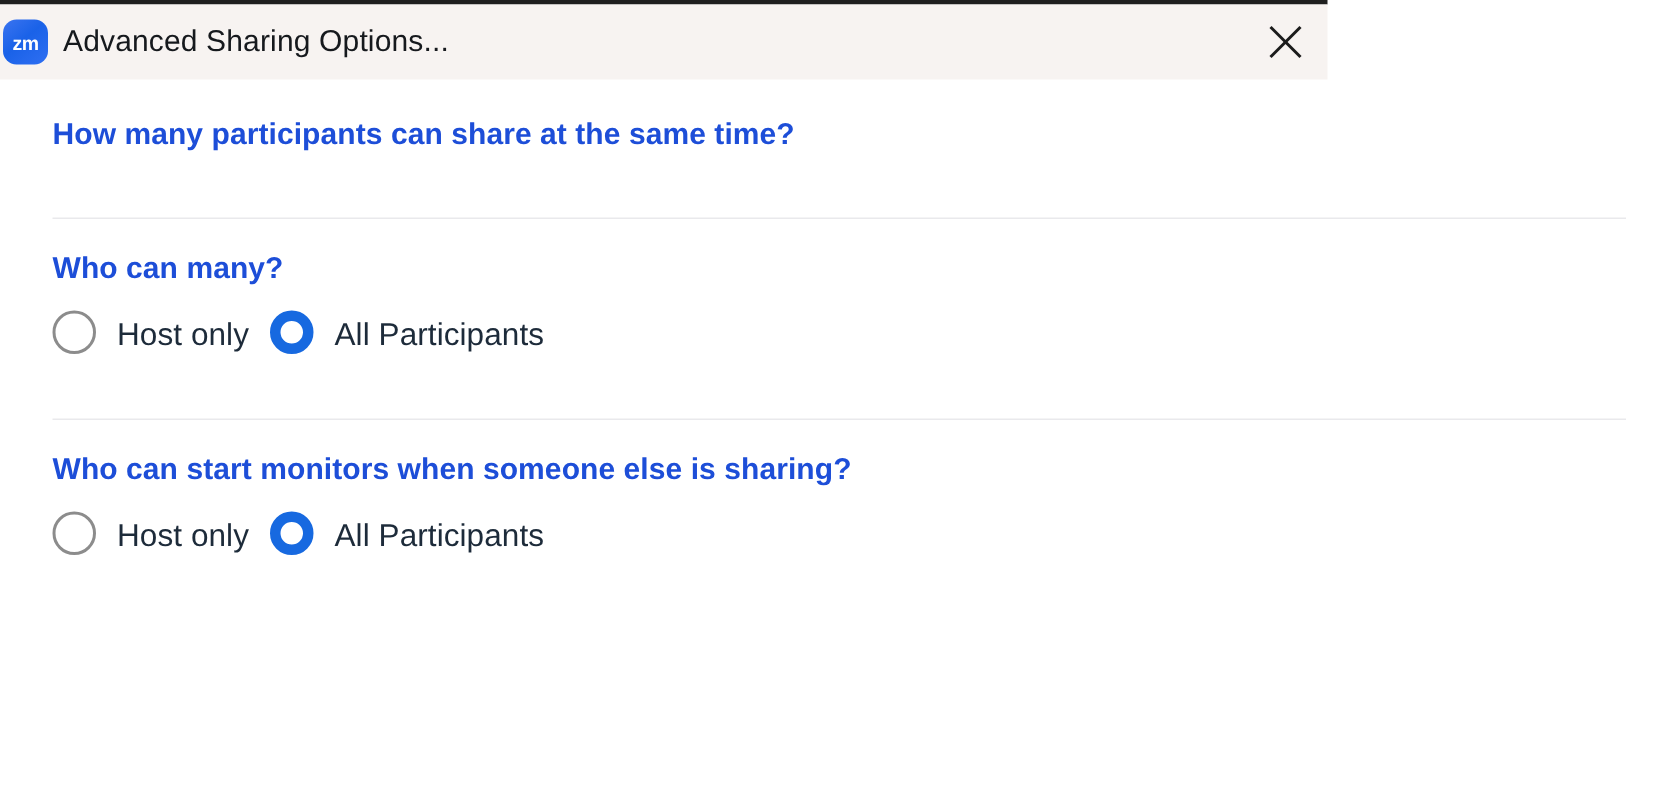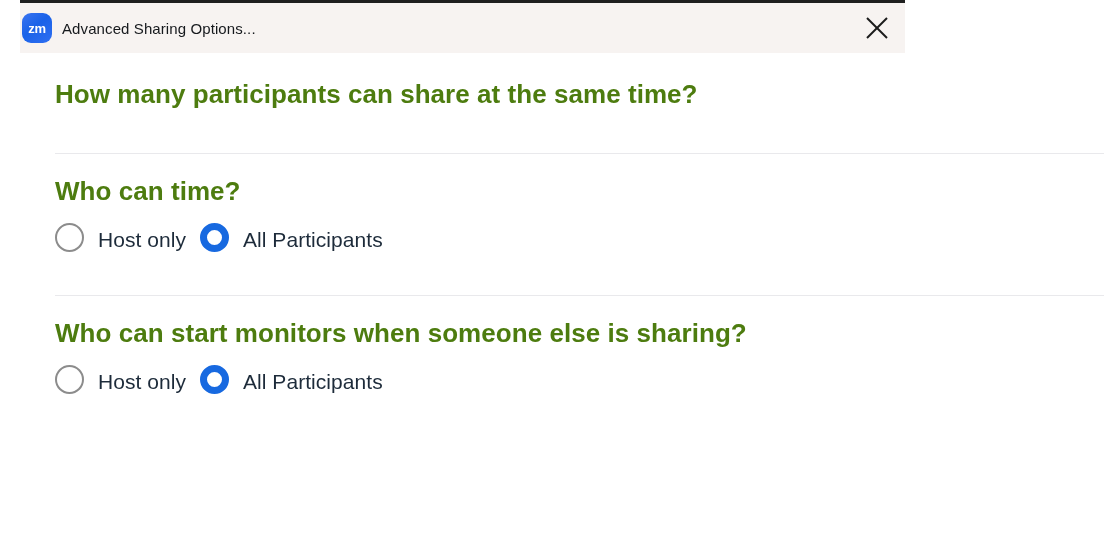--- a/index.html
+++ b/index.html
@@ -16,21 +16,20 @@
 
   .dialog {
     position: relative;
     width: 885px;
     height: 534px;
     background: #ffffff;
     box-sizing: border-box;
     border-top: 3px solid #1f1f1f;
     display: flex;
     flex-direction: column;
-    margin-left: 20px;
   }
 
   
   .titlebar {
     position: relative;
     height: 50px;
     flex: 0 0 50px;
     background: #f7f3f1;
     display: flex;
     align-items: center;
@@ -53,21 +52,21 @@
   .app-icon span {
     color: #ffffff;
     font-size: 13px;
     font-weight: 600;
     letter-spacing: -0.4px;
     line-height: 1;
     font-family: "Liberation Sans", sans-serif;
   }
 
   .title-text {
-    font-size: 15px;
+    font-size: 20px;
     color: #16191d;
     font-weight: 400;
     white-space: nowrap;
     letter-spacing: 0.1px;
   }
 
   .close-button {
     position: absolute;
     right: 0px;
     top: 0px;
@@ -84,23 +83,23 @@
   .body {
     flex: 1 1 auto;
     background: #ffffff;
     padding: 0 35px;
     box-sizing: border-box;
   }
 
   .section { }
 
   .section-heading {
-    font-size: 26px;
+    font-size: 20px;
     font-weight: bold;
-    color: #4d7c0f;
+    color: #1d4ed8;
     letter-spacing: 0.05px;
   }
 
   .s1-heading { margin-top: 26px; }
   .s2-heading { margin-top: 22px; }
   .s3-heading { margin-top: 22px; }
 
   .divider {
     height: 1px;
     background: #e9e9ec;
@@ -187,21 +186,21 @@
 
     <div class="section">
       <div class="section-heading s1-heading">How many participants can share at the same time?</div>
 
 
     </div>
 
     <div class="divider div1"></div>
 
     <div class="section">
-      <div class="section-heading s2-heading">Who can time?</div>
+      <div class="section-heading s2-heading">Who can many?</div>
 
       <div class="inline-row">
         <span class="radio off small"></span>
         <span class="radio-label gap-right">Host only</span>
         <span class="radio on small"></span>
         <span class="radio-label">All Participants</span>
       </div>
     </div>
 
     <div class="divider div2"></div>

